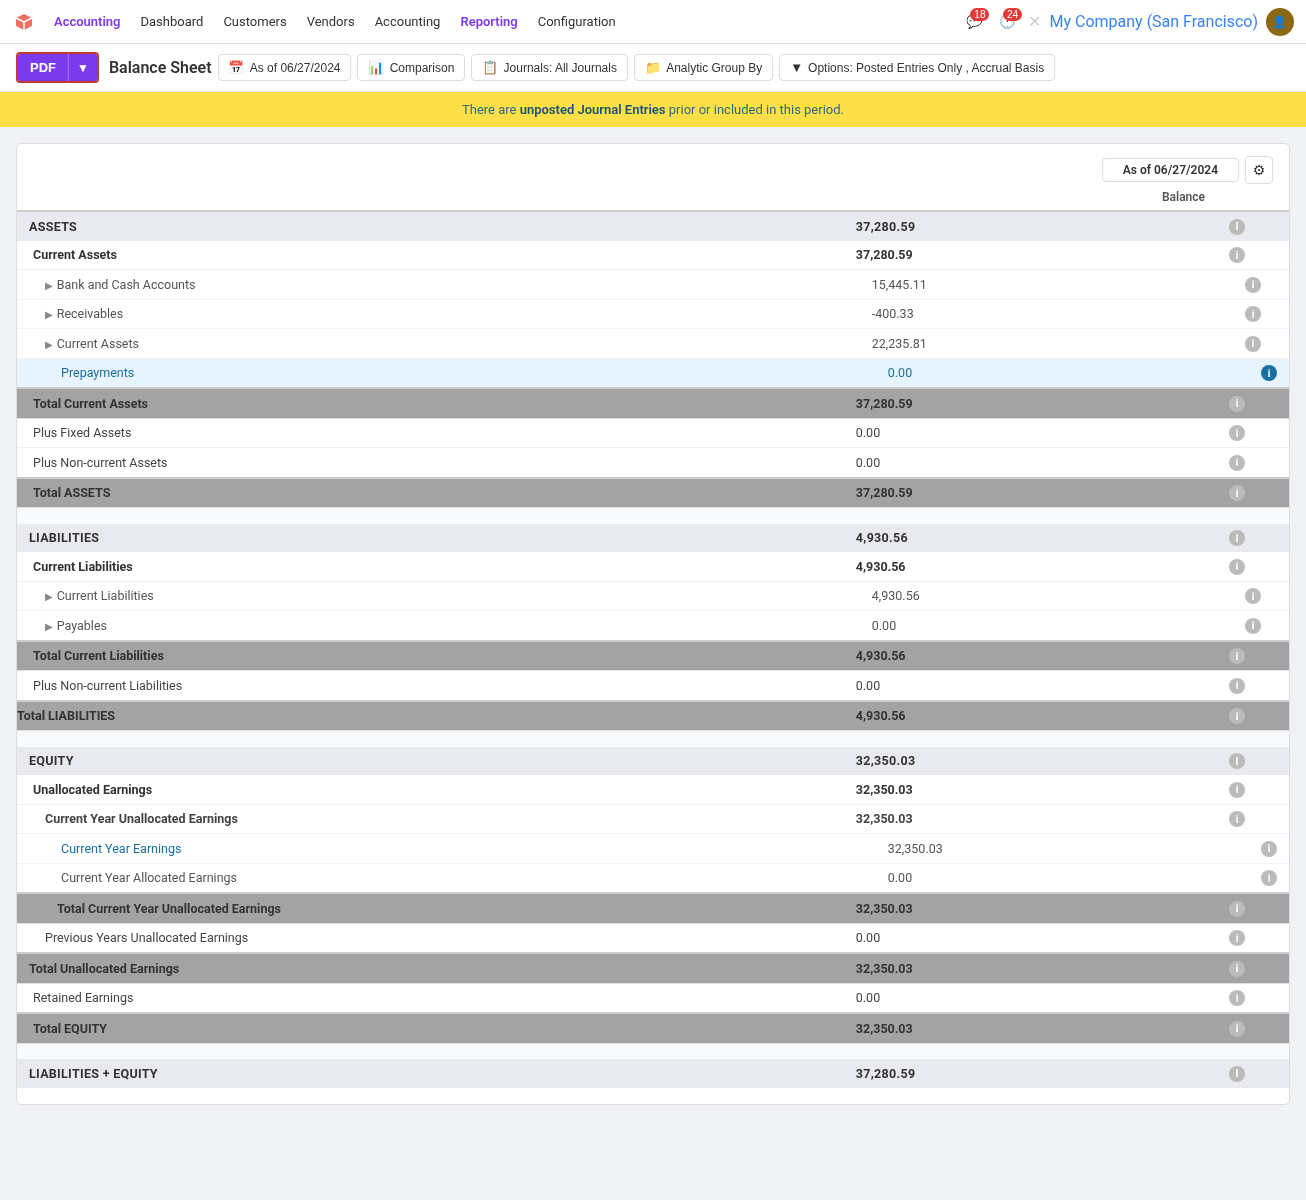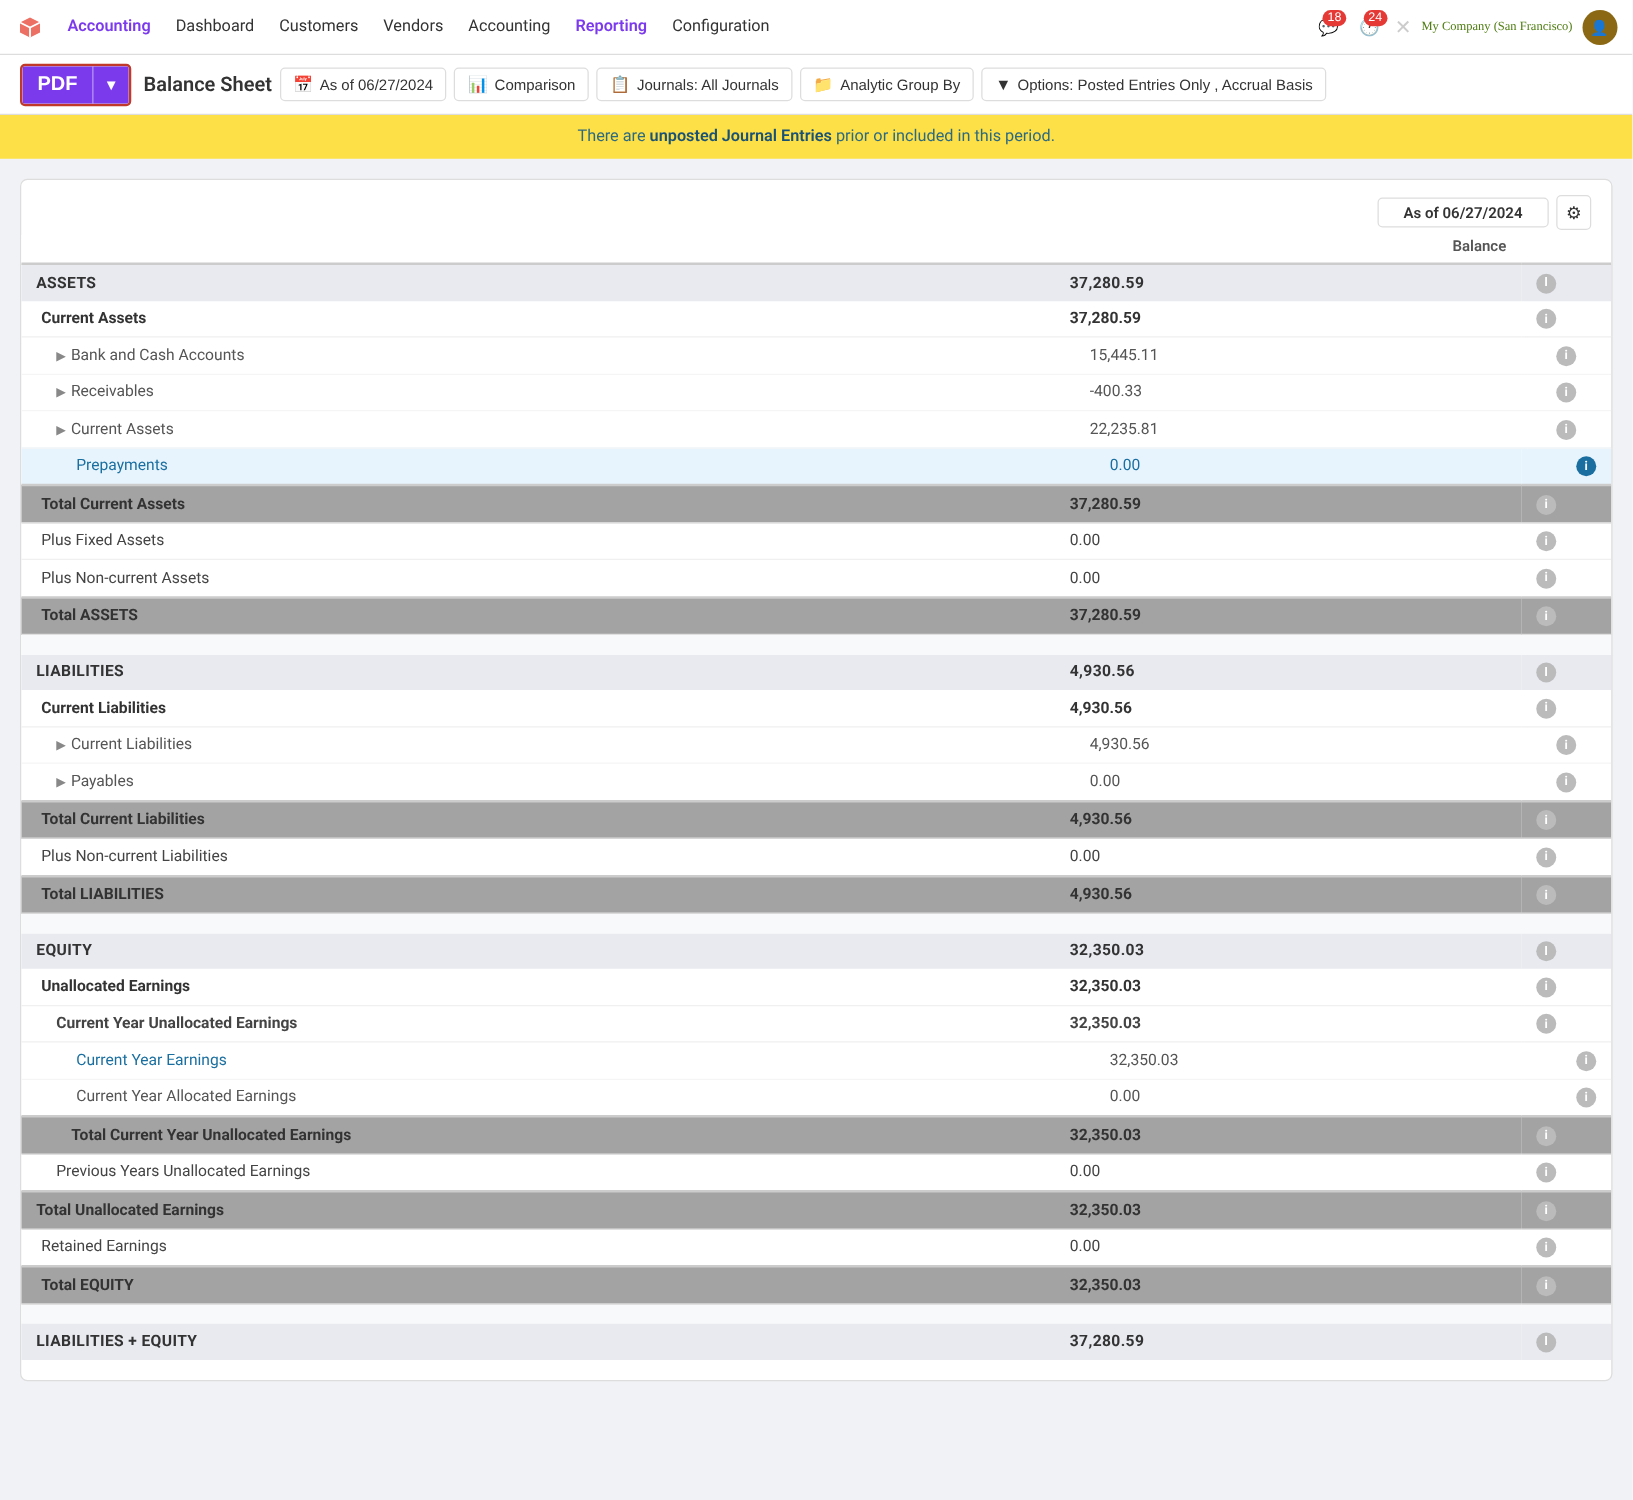--- a/index.html
+++ b/index.html
@@ -44,24 +44,23 @@
       right: -2px;
       background: #e53935;
       color: white;
       font-size: 10px;
       border-radius: 10px;
       padding: 1px 4px;
       min-width: 16px;
       text-align: center;
     }
     .company-name {
-      font-size: 10px;
-      color: #4d7c0f;
-      cursor: pointer;
-      font-family: Liberation Serif, serif;
+      font-size: 16px;
+      color: #3b82f6;
+      cursor: pointer;
     }
     .avatar {
       width: 28px;
       height: 28px;
       border-radius: 50%;
       background: #8b6914;
       display: flex;
       align-items: center;
       justify-content: center;
       color: white;
@@ -84,21 +83,21 @@
       align-items: stretch;
       border: 2px solid #c0392b;
       border-radius: 4px;
       overflow: hidden;
     }
     .pdf-btn {
       background: #7c3aed;
       color: white;
       border: none;
       padding: 6px 12px;
-      font-size: 16px;
+      font-size: 13px;
       font-weight: 600;
       cursor: pointer;
     }
     .pdf-dropdown {
       background: #7c3aed;
       color: white;
       border: none;
       border-left: 1px solid rgba(255,255,255,0.3);
       padding: 6px 8px;
       cursor: pointer;
@@ -454,21 +453,21 @@
           <td style="padding-left:16px;">Total Current Liabilities</td>
           <td class="amount">4,930.56</td>
           <td><span class="info-icon">i</span></td>
         </tr>
         <tr class="row-subcategory">
           <td style="padding-left:16px;">Plus Non-current Liabilities</td>
           <td class="amount-zero">0.00</td>
           <td><span class="info-icon">i</span></td>
         </tr>
         <tr class="row-total">
-          <td style="padding-left:16px; font-weight:700;">Total LIABILITIES</td>
+          <td style="padding-left:0; font-weight:700;">Total LIABILITIES</td>
           <td class="amount" style="font-weight:700;">4,930.56</td>
           <td><span class="info-icon">i</span></td>
         </tr>
 
         <tr class="row-spacer">
             <td colspan="3"></td>
           </tr>
 
         <tr class="row-section">
           <td>EQUITY</td>

